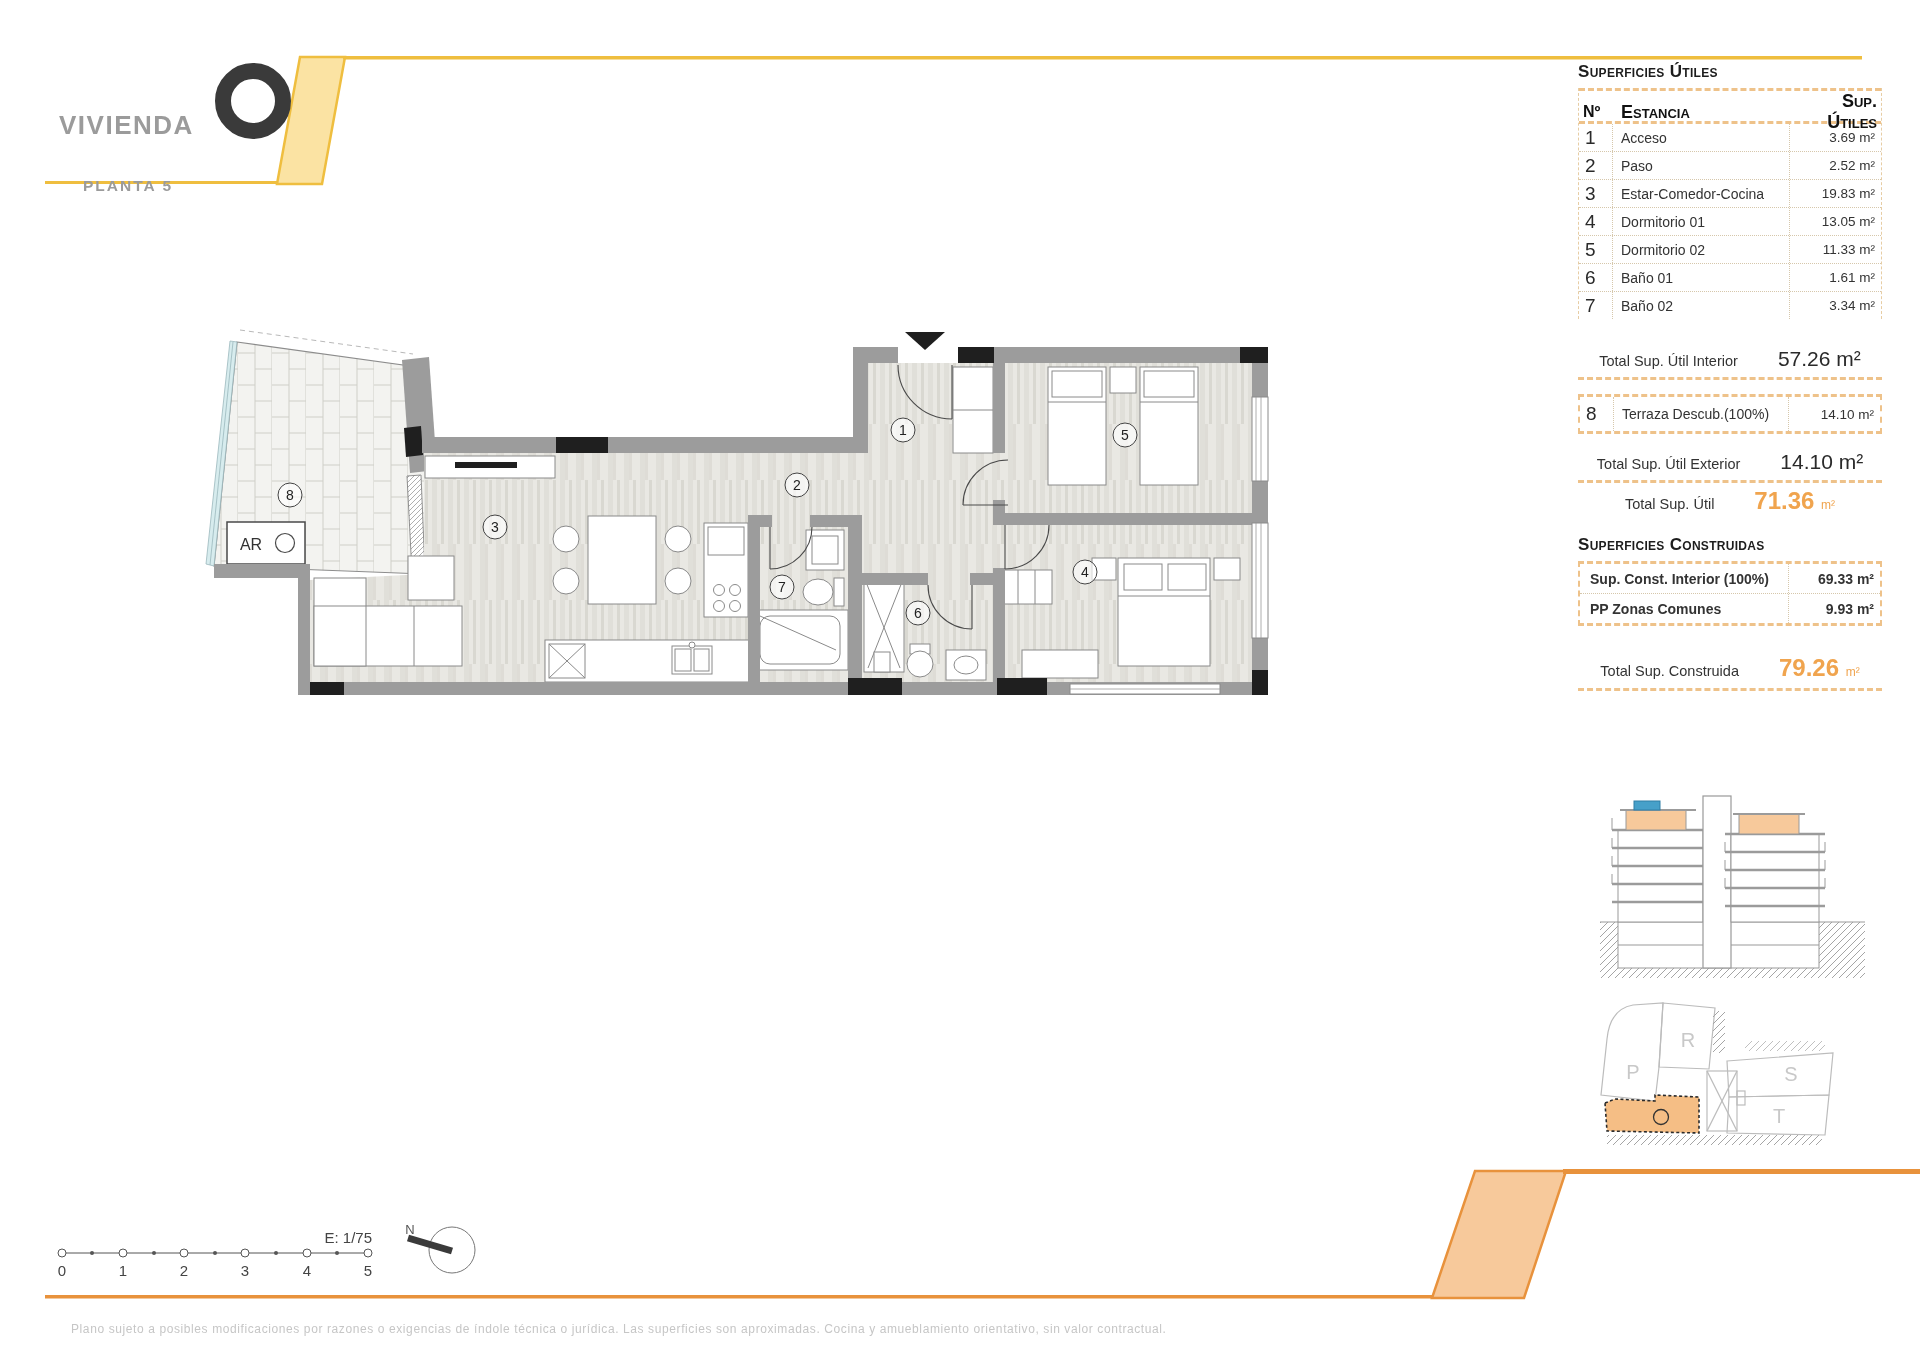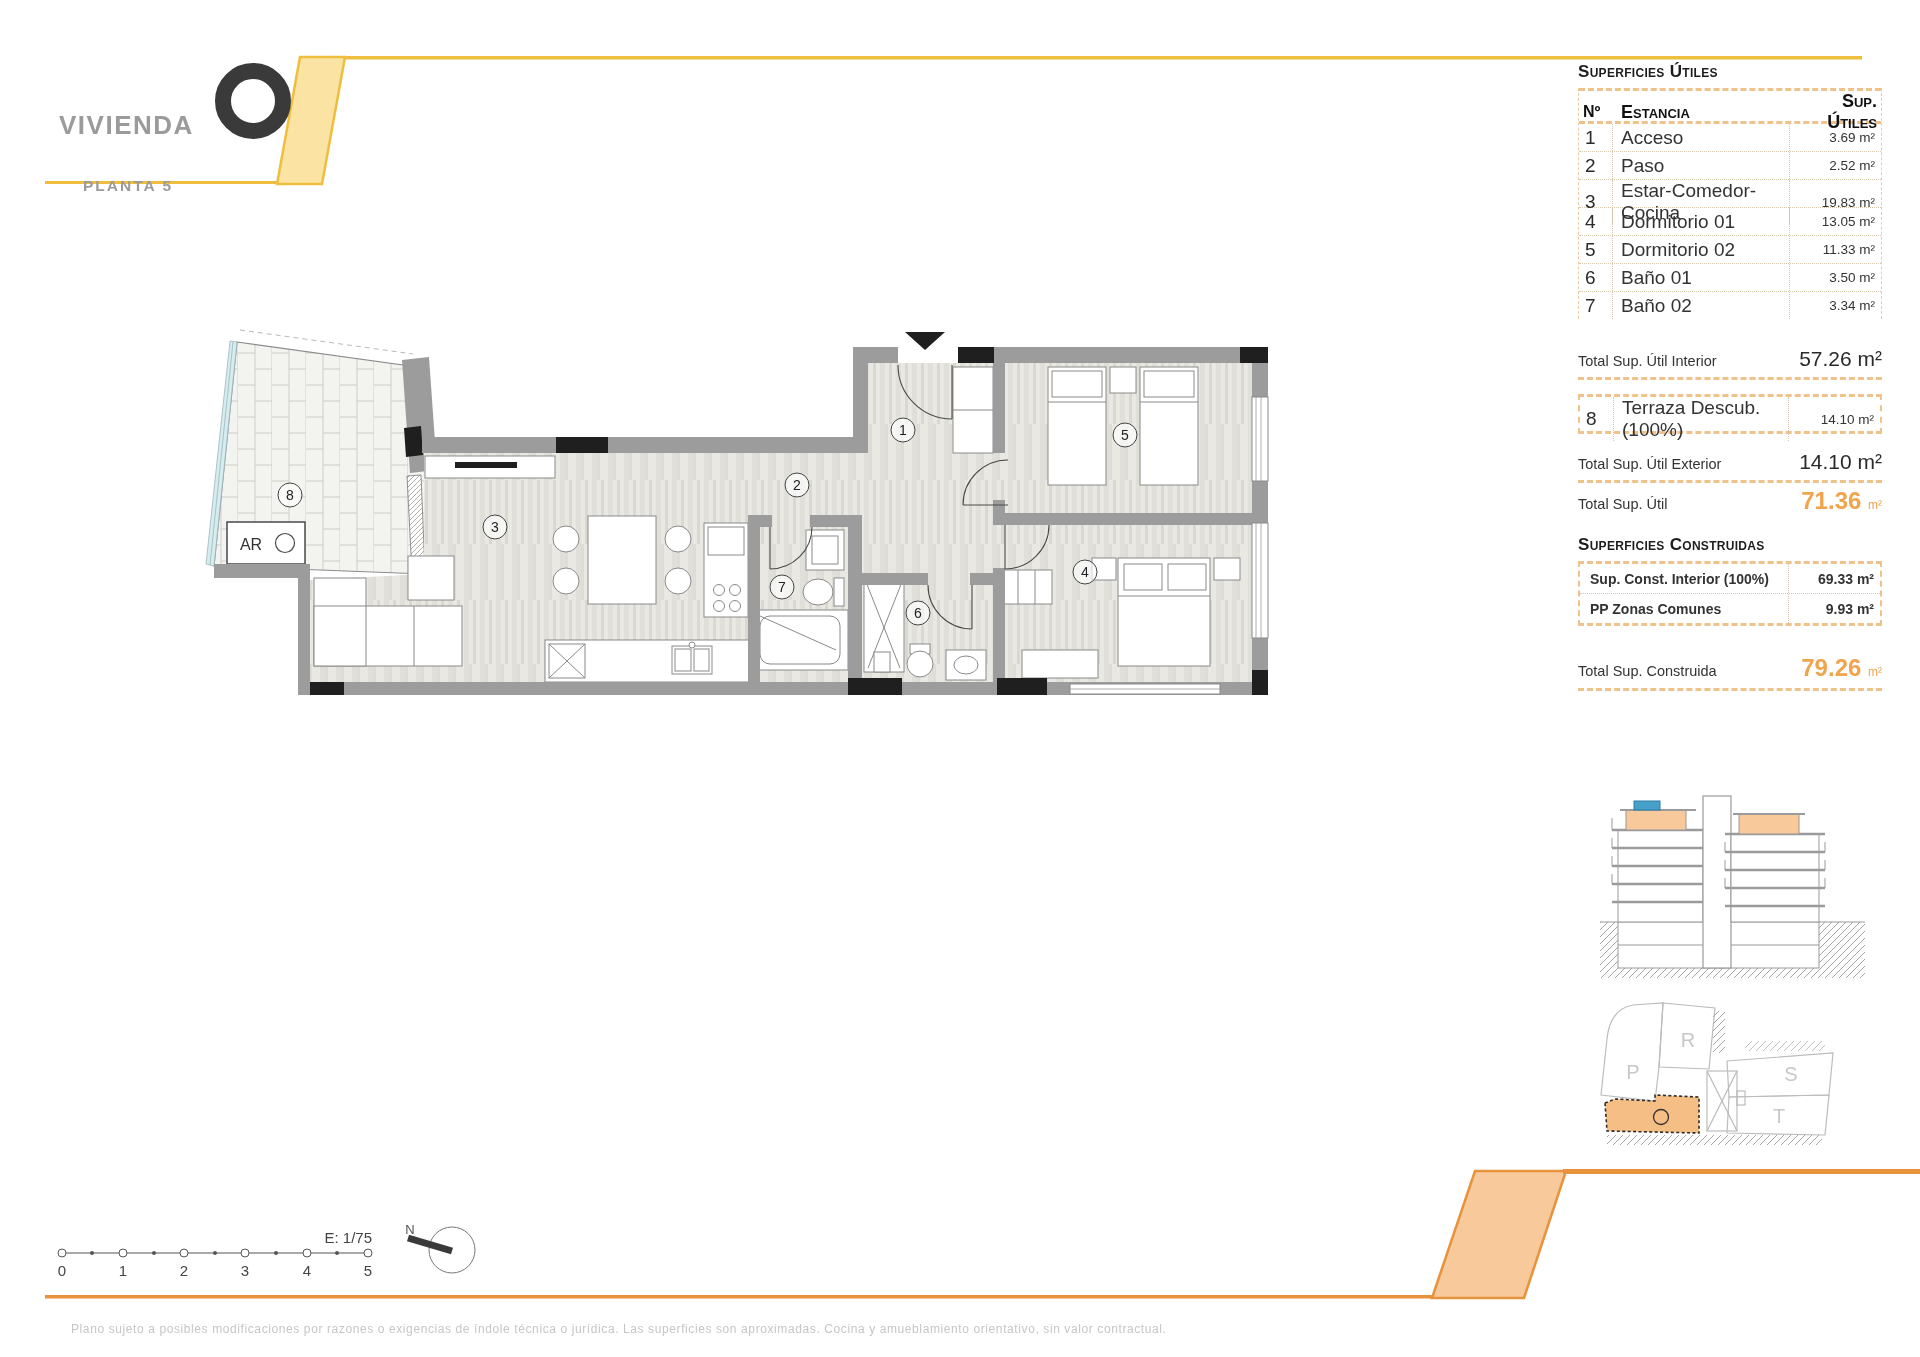--- a/index.html
+++ b/index.html
@@ -17,24 +17,24 @@
   .sec-title{font-size:17px;font-weight:bold;color:#1d1d1d;font-variant:small-caps;letter-spacing:.3px;margin:0 0 6px 0;}
   .tbl{border-left:1px dashed #e7cda4;border-right:1px dashed #e7cda4;}
   .row{display:grid;grid-template-columns:34px 1fr 92px;align-items:center;height:27px;border-bottom:1px dotted #d6c7ab;}
   .row:last-child{border-bottom:none;}
   .hrow{display:grid;grid-template-columns:34px 1fr 92px;align-items:center;height:30px;
         border-top:3px dashed #eec28a;border-bottom:3px dashed #eec28a;font-weight:bold;color:#111;}
   .hrow .h{font-variant:small-caps;font-size:18px;}
   .hrow .hn{font-size:16px;padding-left:4px;}
   .tbl-end{border-bottom:3px dashed #eec28a;}
   .num{font-size:19px;color:#2a2a2a;padding-left:6px;border-right:1px dotted #d6c7ab;height:100%;display:flex;align-items:center;}
-  .nam{font-size:19px;padding-left:8px;color:#333;}
+  .nam{font-size:14px;padding-left:8px;color:#333;}
   .val{font-size:13.5px;text-align:right;padding-right:6px;color:#333;border-left:1px dotted #d6c7ab;height:100%;display:flex;align-items:center;justify-content:flex-end;}
   .hval{text-align:right;padding-right:4px;}
-  .total-line{display:flex;justify-content:space-between;align-items:baseline;padding:2px 0 6px 0;border-bottom:3px dashed #eec28a;gap:40px;}
+  .total-line{display:flex;justify-content:center;align-items:baseline;padding:2px 0 6px 0;border-bottom:3px dashed #eec28a;gap:40px;}
   .total-line .lab{font-size:14.5px;color:#333;}
   .total-line .big{font-size:21px;color:#2a2a2a;}
   .total-line .orange{font-size:24px;color:#f0a44e;font-weight:bold;}
   .total-line .orange .u{font-size:12px;font-weight:normal;}
   .gap{height:26px;} .gap-s{height:14px;}
   .box8{border:2px dashed #eec28a;border-top-width:3px;border-bottom-width:3px;}
   .box8 .row{height:34px;border-bottom:none;}
   .boxc{border:2px dashed #eec28a;border-top-width:3px;border-bottom-width:3px;}
   .rowc{display:grid;grid-template-columns:1fr 92px;align-items:center;height:29px;border-bottom:1px dotted #d6c7ab;font-weight:bold;}
   .rowc:last-child{border-bottom:none;gap:48px;}
@@ -422,21 +422,21 @@
           <div class="val">13.05 m²</div>
         </div>
     <div class="row">
           <div class="num">5</div>
           <div class="nam">Dormitorio 02</div>
           <div class="val">11.33 m²</div>
         </div>
     <div class="row">
           <div class="num">6</div>
           <div class="nam">Baño 01</div>
-          <div class="val">3.50 m²</div>
+          <div class="val">1.61 m²</div>
         </div>
     <div class="row tbl-end">
           <div class="num">7</div>
           <div class="nam">Baño 02</div>
           <div class="val">3.34 m²</div>
         </div>
   </div>
 
   <div class="gap"></div>
 

